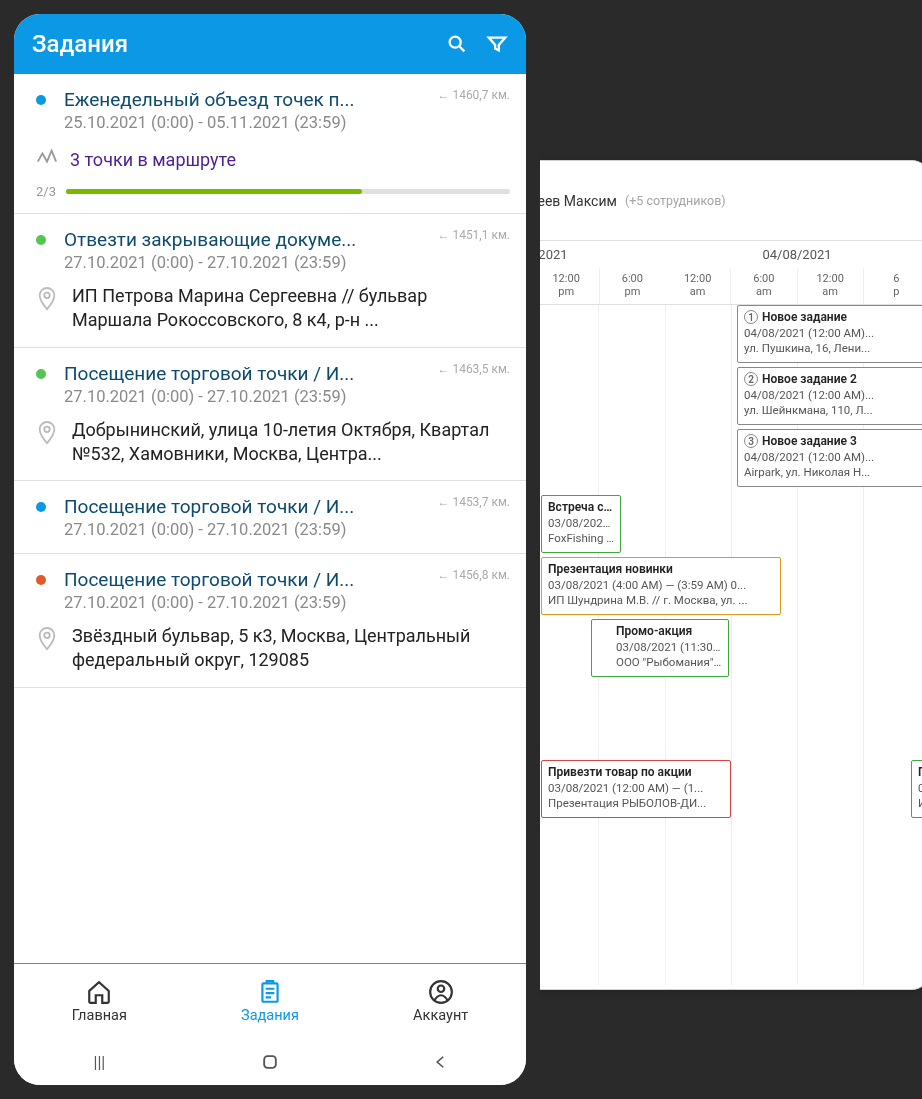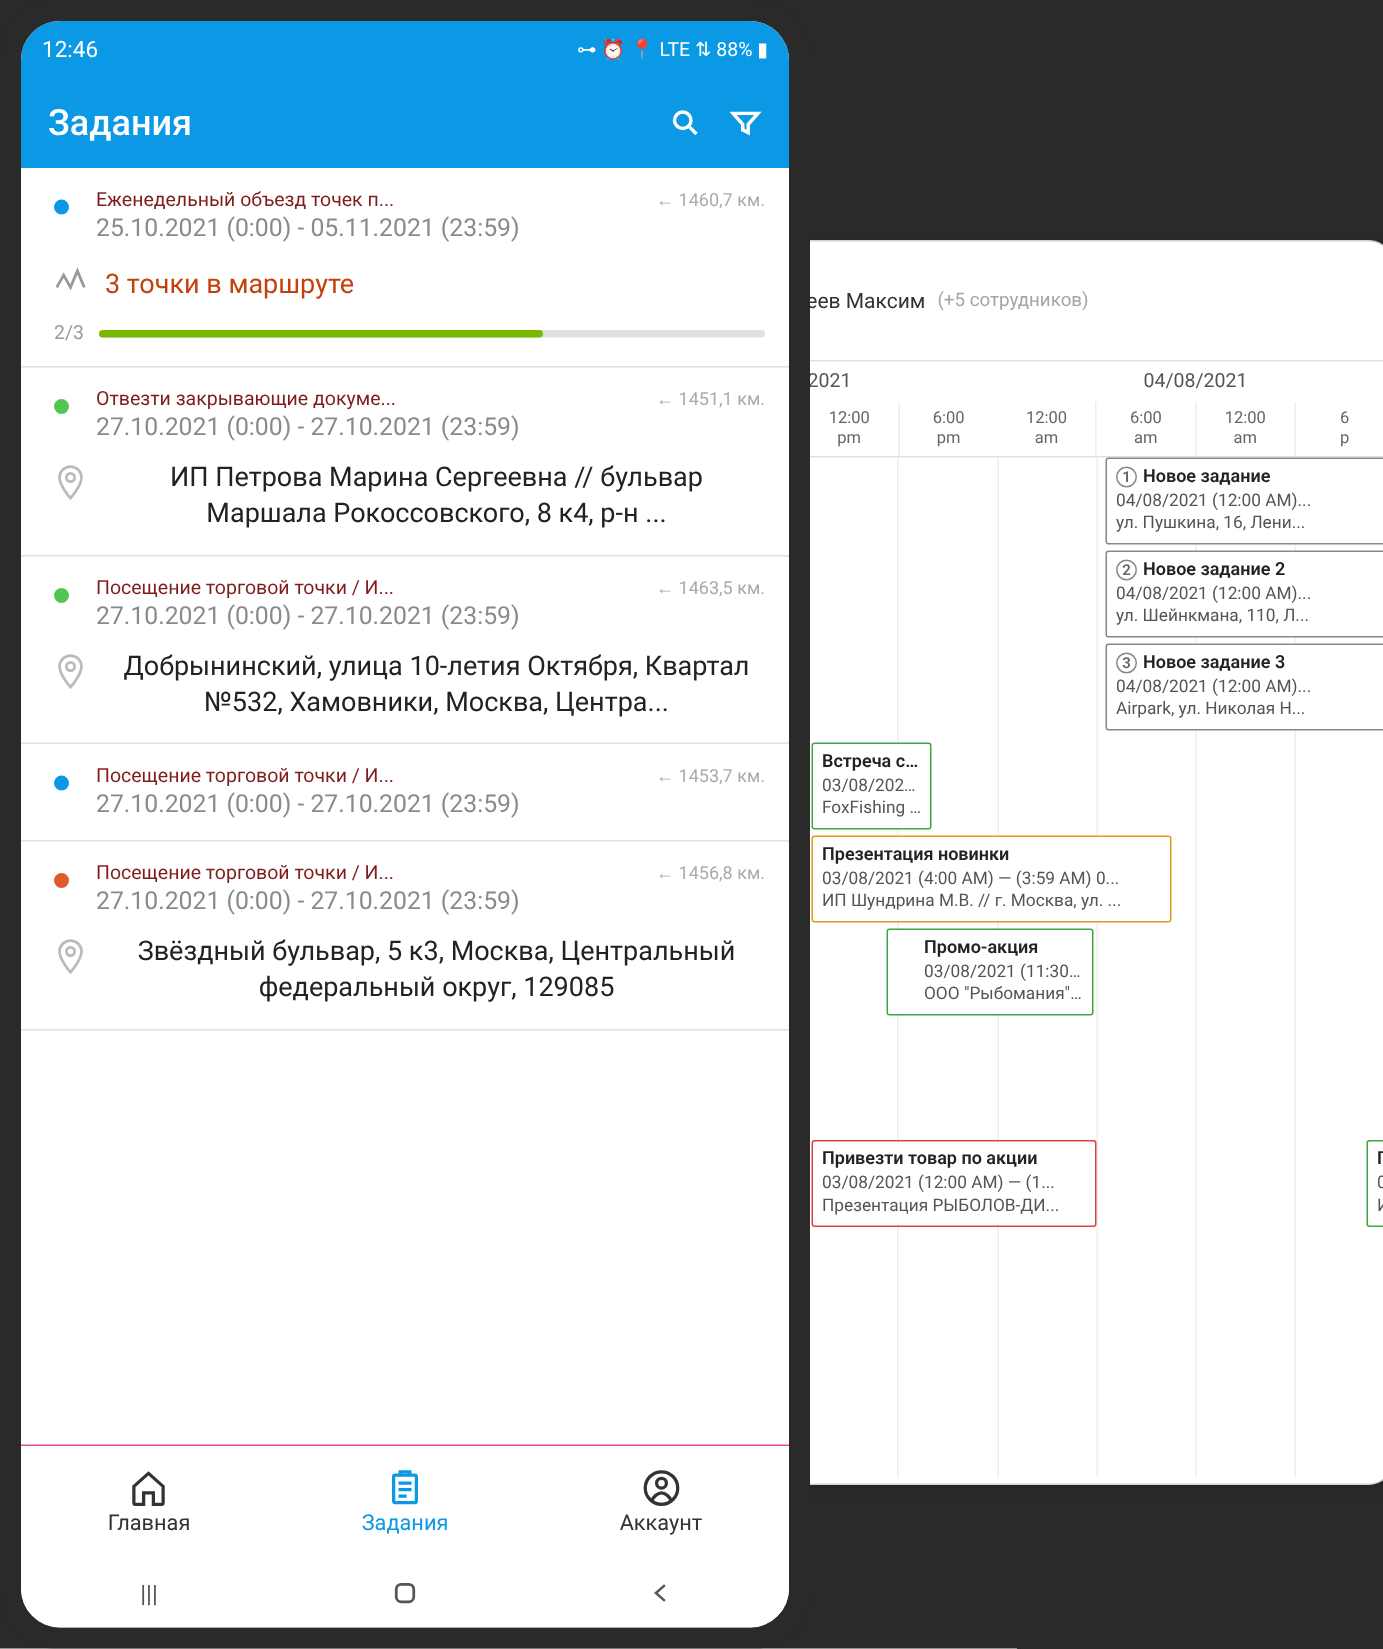--- a/index.html
+++ b/index.html
@@ -88,34 +88,34 @@
 .task-list { flex: 1; overflow: hidden; background: #fff; }
 .task {
   border-bottom: 1px solid #e0e0e0; padding: 14px 16px 14px 22px;
 }
 .task-head { display: flex; align-items: flex-start; gap: 18px; }
 .dot { width: 10px; height: 10px; border-radius: 50%; margin-top: 7px; flex-shrink: 0; }
 .dot.blue { background: #0b99e6; }
 .dot.green { background: #52c552; }
 .dot.red { background: #e05a2a; }
 .task-main { flex: 1; min-width: 0; }
-.task-title { font-size: 13px; color: #7f1d1d; white-space: nowrap; overflow: hidden; text-overflow: ellipsis; }
+.task-title { font-size: 19px; color: #0c4a6e; white-space: nowrap; overflow: hidden; text-overflow: ellipsis; }
 .task-sub { font-size: 16.5px; color: #8a8a8a; margin-top: 2px; }
 .task-dist { font-size: 12px; color: #aaa; white-space: nowrap; }
 .task-dist::before { content: "← "; }
 
 .route-row { display: flex; align-items: center; gap: 12px; margin-top: 16px; }
 .route-icon { color: #999; font-size: 18px; width: 22px; text-align: center; }
-.route-text { font-size: 18px; color: #c2410c; }
+.route-text { font-size: 18px; color: #4c1d95; }
 .progress-row { display: flex; align-items: center; gap: 10px; margin-top: 14px; }
 .progress-label { font-size: 13px; color: #999; }
 .progress-bar { flex: 1; height: 5px; background: #e0e0e0; border-radius: 3px; position: relative; }
 .progress-fill { height: 100%; background: #7ab800; border-radius: 3px; width: 66.6%; }
 
-.loc-row { display: flex; align-items: flex-start; gap: 14px; margin-top: 12px; text-align: center; }
+.loc-row { display: flex; align-items: flex-start; gap: 14px; margin-top: 12px; }
 .pin { color: #bbb; flex-shrink: 0; margin-top: 2px; }
 .loc-text { font-size: 18px; color: #222; line-height: 1.35; }
 
 .bottom-nav {
   height: 76px; border-top: 1px solid #ec4899; display: flex; background: #fff;
 }
 .nav-item {
   flex: 1; display: flex; flex-direction: column; align-items: center; justify-content: center;
   gap: 2px; color: #333; font-size: 14.5px;
 }
@@ -219,24 +219,20 @@
     <div class="ev-title">П</div>
     <div class="ev-date">0</div>
     <div class="ev-loc">И</div>
         </div>
       </div>
   </div>
 </div>
 
 <div class="phone-wrap">
   <div class="phone">
-    <div class="statusbar">
-      <span>12:46</span>
-      <span class="right">⊶ ⏰ 📍 LTE ⇅ 88% ▮</span>
-    </div>
     <div class="appbar">
       <span class="title">Задания</span>
       <span class="appbar-icon">
         <svg viewBox="0 0 24 24" width="22" height="22" fill="none" stroke="#fff" stroke-width="2.5">
             <circle cx="10" cy="10" r="6"></circle>
             <path d="M20 20l-5-5"></path>
           </svg>
       </span>
       <span class="appbar-icon">
         <svg viewBox="0 0 24 24" width="22" height="22" fill="none" stroke="#fff" stroke-width="2.5">

